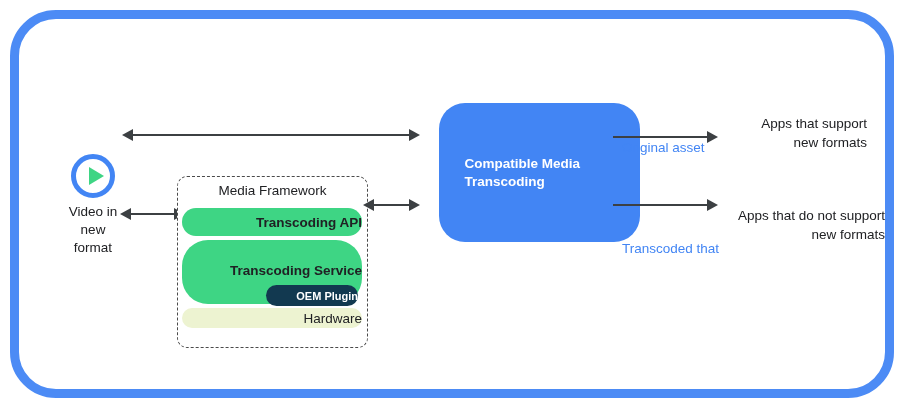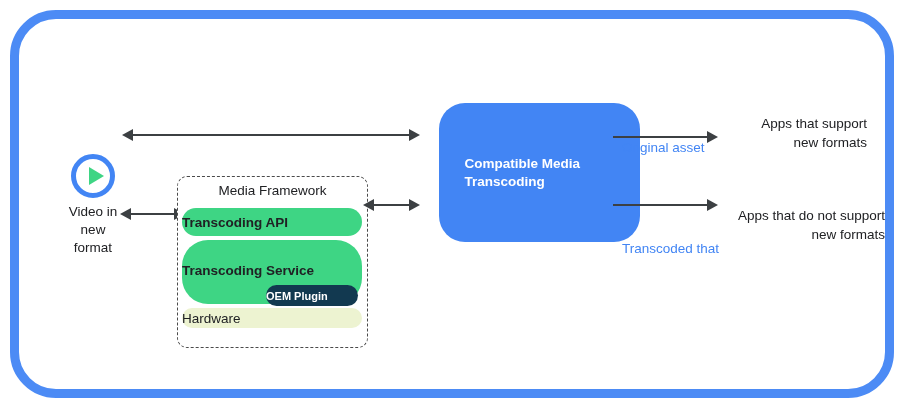--- a/index.html
+++ b/index.html
@@ -55,21 +55,21 @@
   
   .mf-box{
     position:absolute;left:177px;top:176px;width:191px;height:172px;
     border:1.5px dashed #4a4a4a;border-radius:10px;background:#fff;
   }
   .mf-title{
     position:absolute;left:177px;top:183px;width:191px;
     text-align:center;font-size:13.5px;
   }
   .pill{
-    position:absolute;display:flex;align-items:center;justify-content:flex-start;
+    position:absolute;display:flex;align-items:center;justify-content:flex-end;
     background:var(--green,#3ed584);
   }
   .api-pill{left:182px;top:208px;width:180px;height:28px;border-radius:14px;font-weight:bold;font-size:13.5px;}
   .service-box{left:182px;top:240px;width:180px;height:64px;border-radius:26px;font-weight:bold;font-size:13.5px;}
   .service-box .svc-label{transform:translateY(-2px);}
   .oem-pill{
     left:266px;top:285px;width:92px;height:21px;border-radius:11px;
     background:var(--oem-navy,#123950);color:#ffffff;
     font-weight:bold;font-size:11px;
   }

